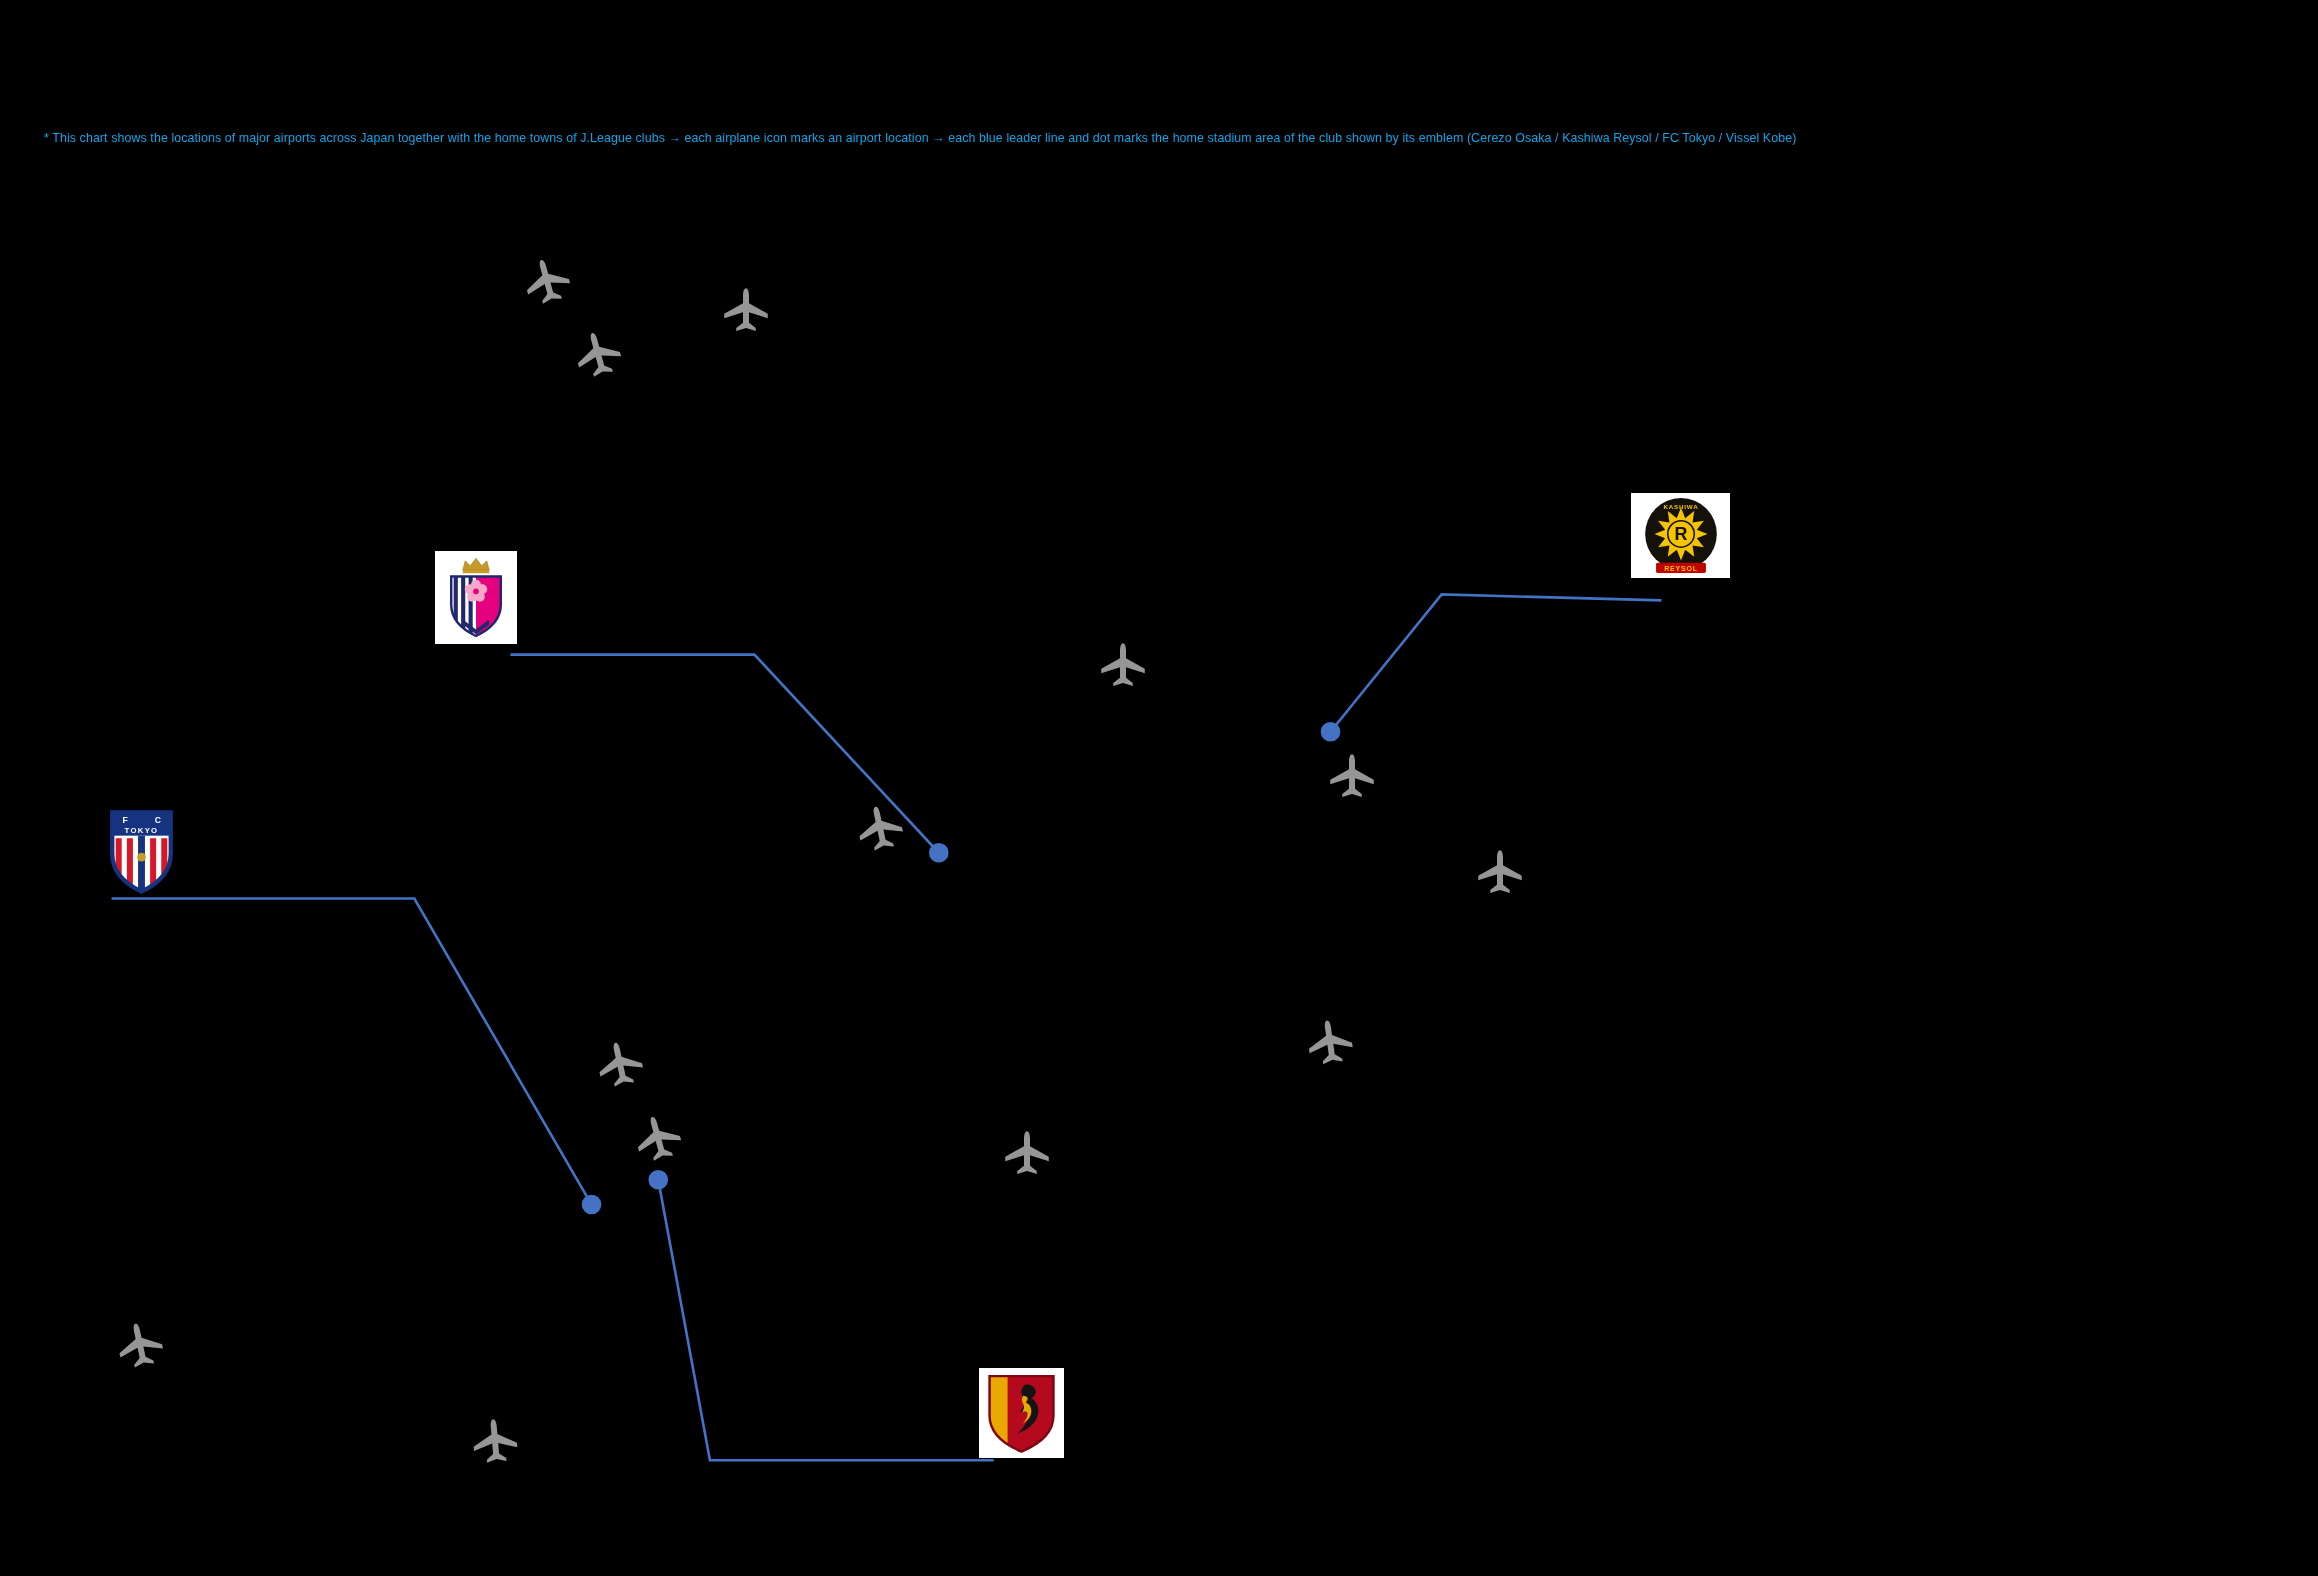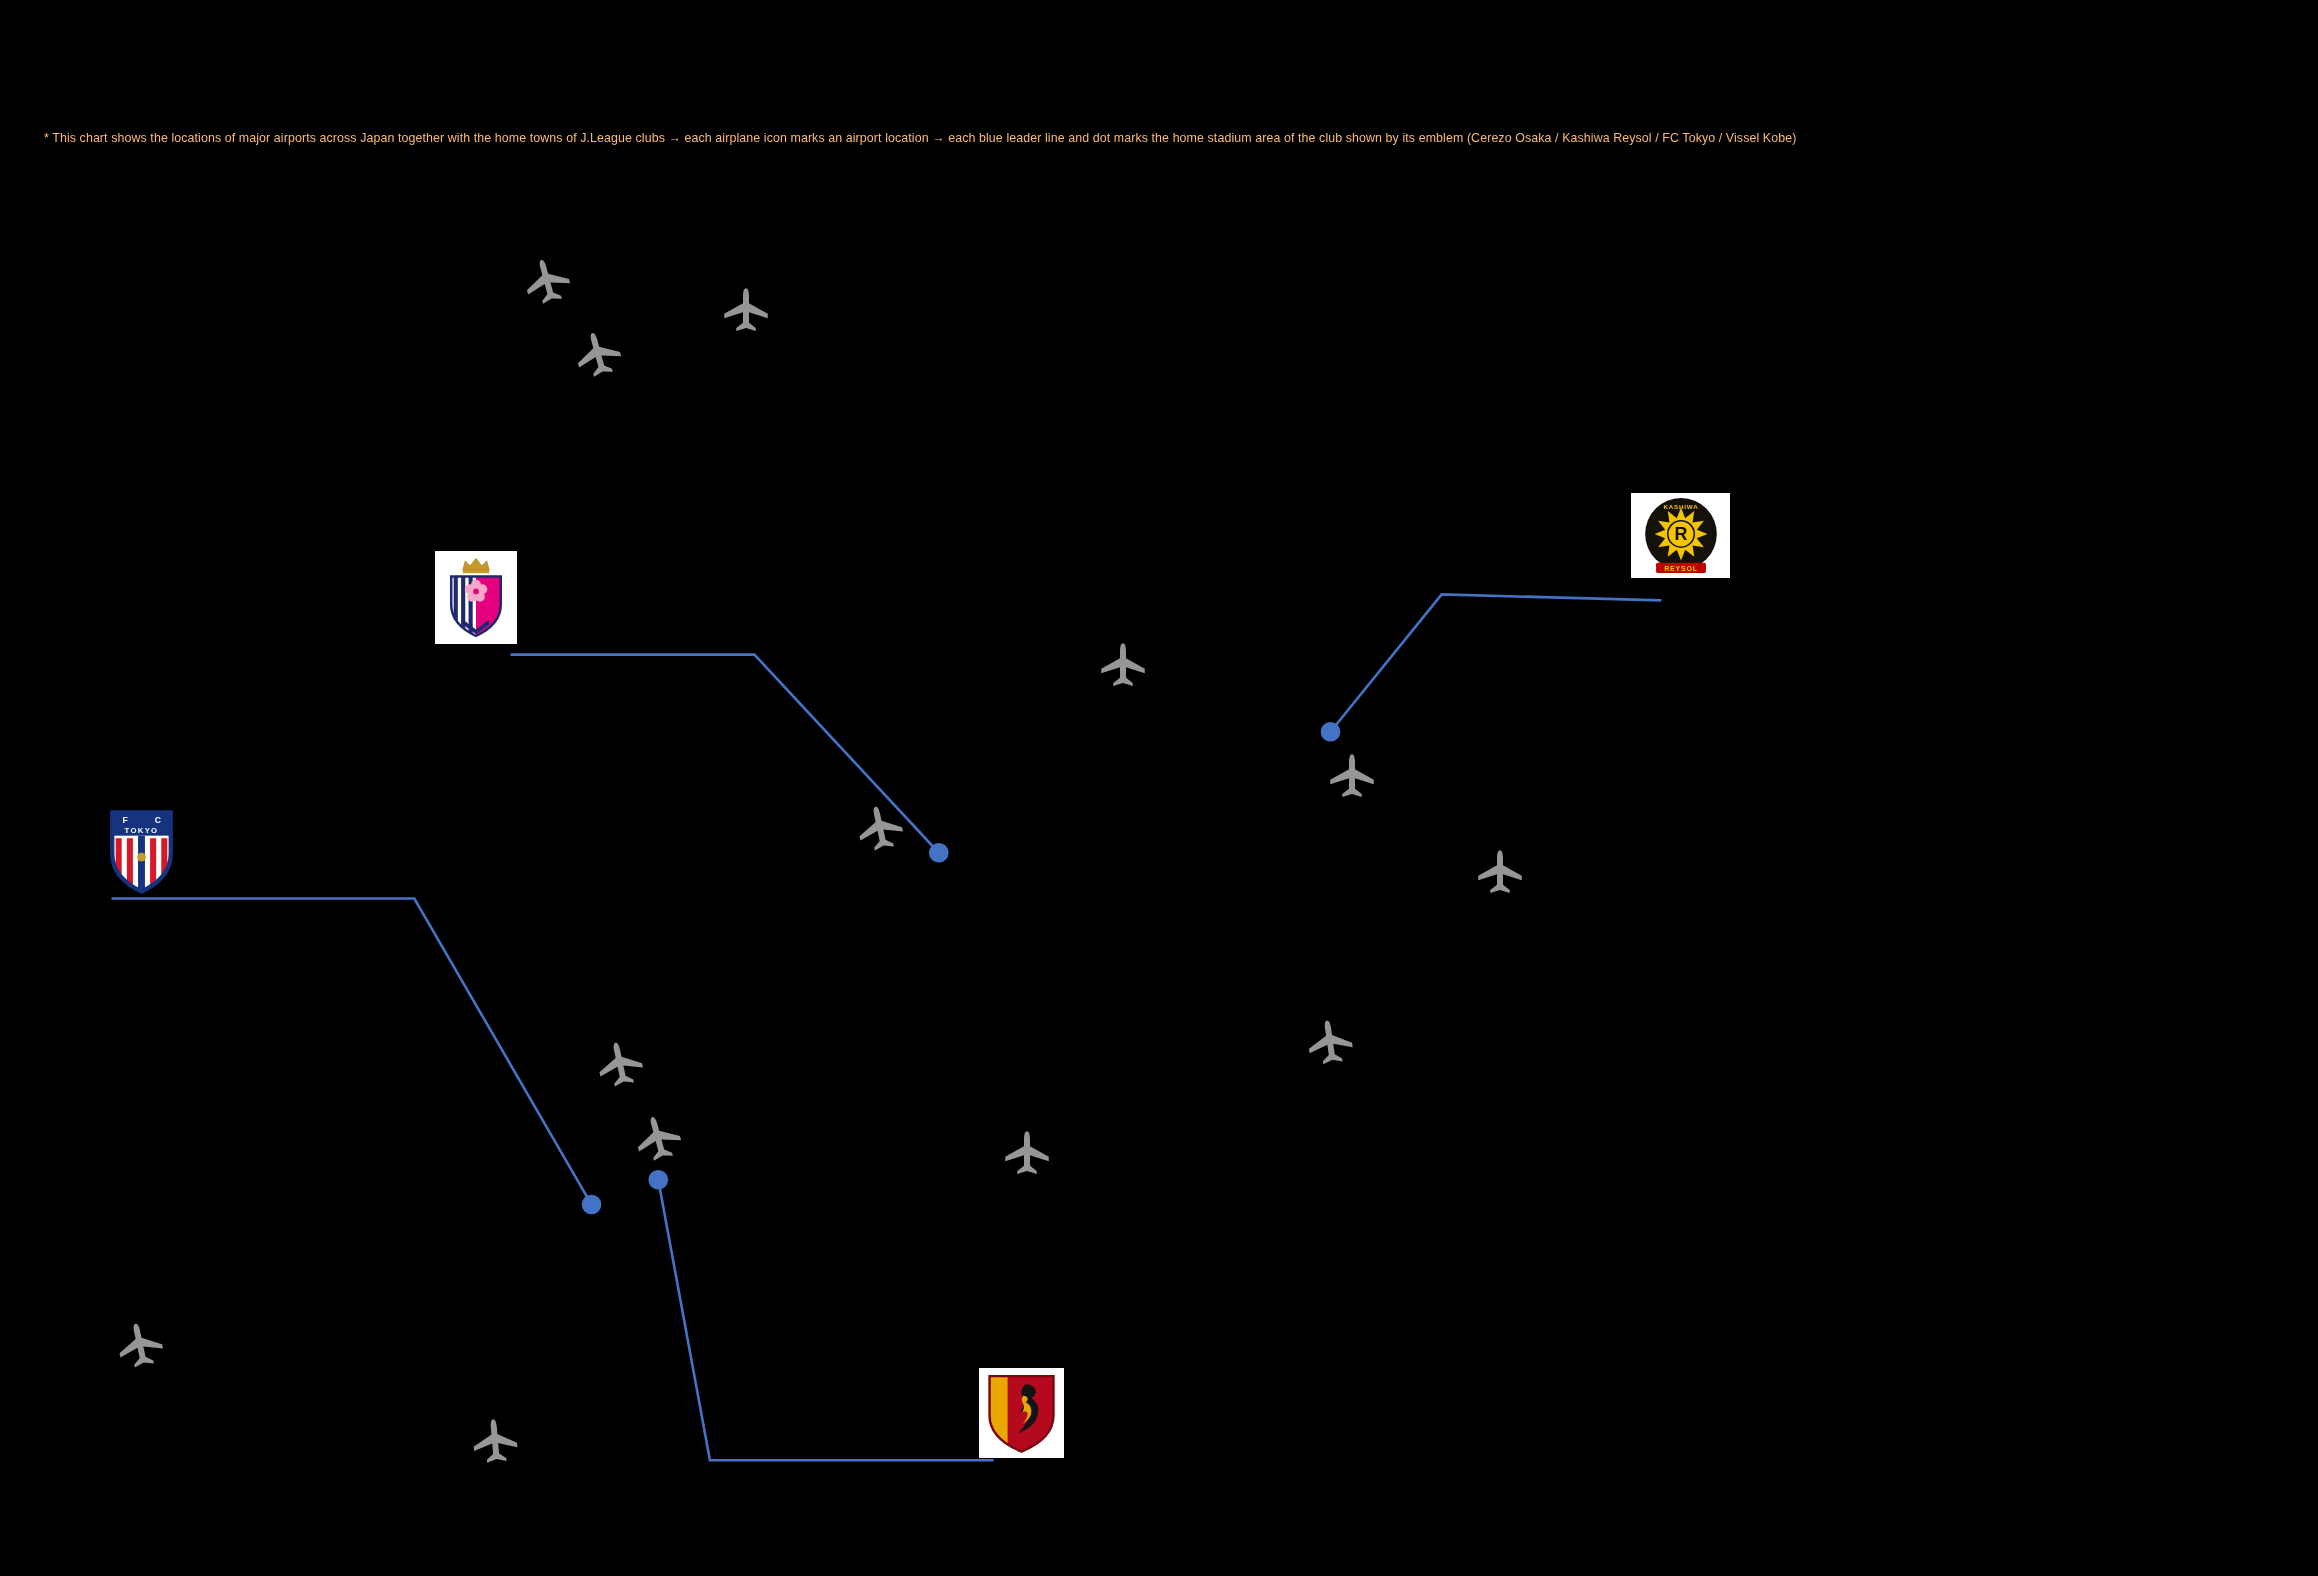--- a/index.html
+++ b/index.html
@@ -10,21 +10,21 @@
     background:#000;
     overflow:hidden;
     font-family:"Liberation Sans", sans-serif;
   }
   .header-note{
     position:absolute;
     left:44px;
     top:131px;
     font-size:12.4px;
     line-height:15.7px;
-    color:#fdba74;
+    color:#0ea5e9;
     white-space:nowrap;
     letter-spacing:0.1px;
   }
   #overlay{
     position:absolute;
     left:0;top:0;
     width:2319px;height:1576px;
     pointer-events:none;
   }
   #planes-layer{position:absolute;left:0;top:0;width:100%;height:100%;}

